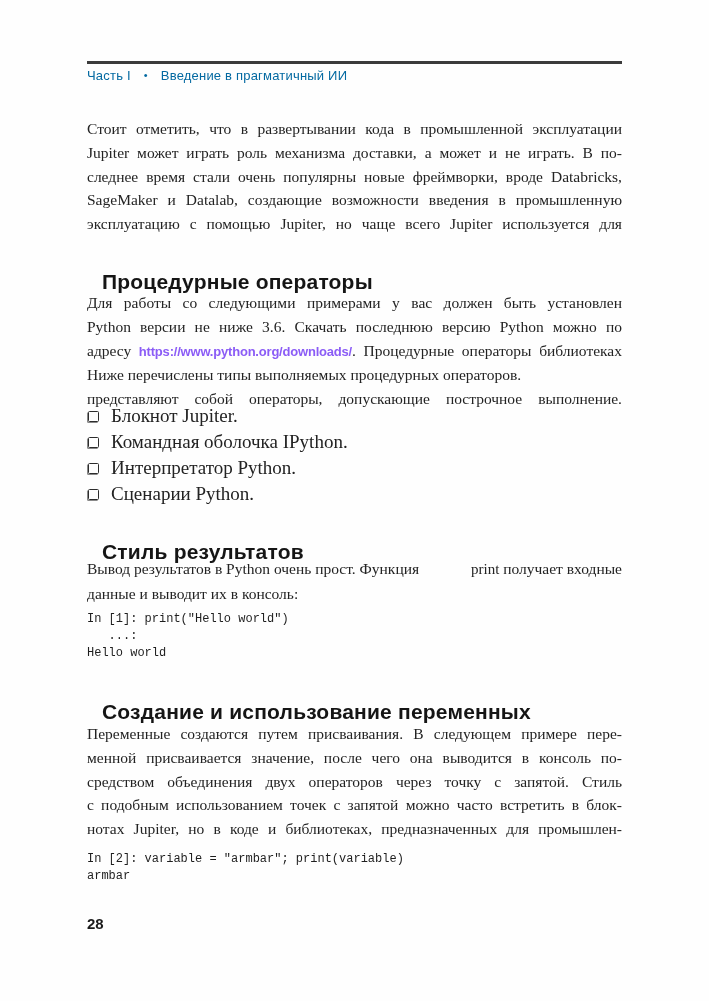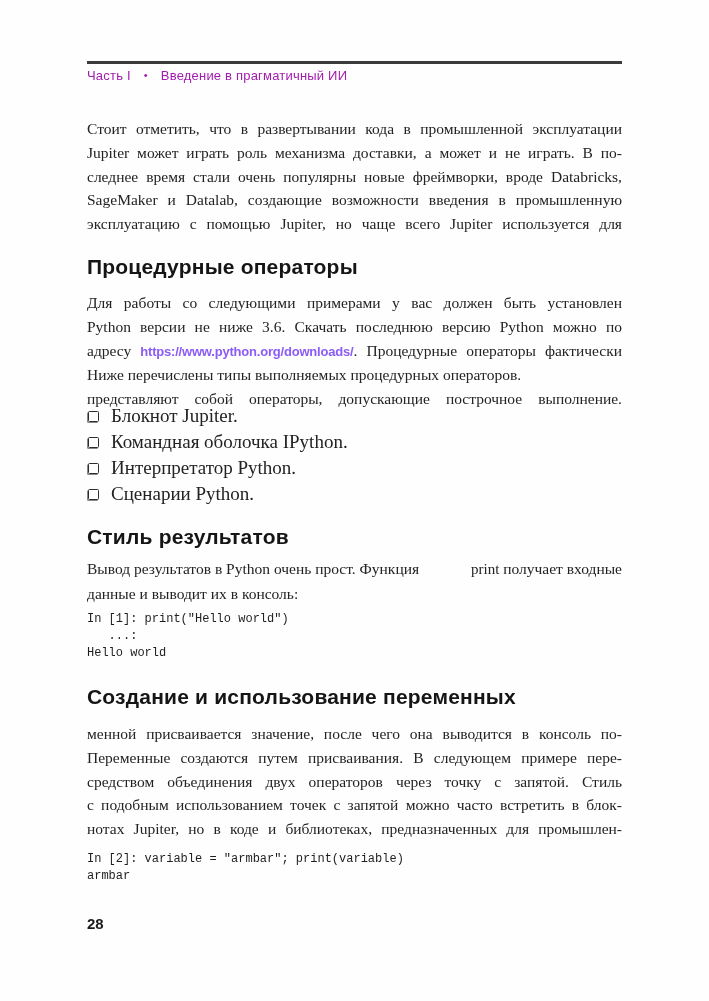--- a/index.html
+++ b/index.html
@@ -6,28 +6,28 @@
   body{
     width:709px;height:1001px;position:relative;overflow:hidden;
     background:#fefefe;
     font-family:"Liberation Serif","DejaVu Serif",serif;
   }
   .page{position:absolute;inset:0;}
   .rule{position:absolute;left:87px;top:61px;width:535px;height:2.5px;background:#3b3b3b;}
   .running-head{
     position:absolute;left:87px;top:67px;width:535px;
     font-family:"Liberation Sans","DejaVu Sans",sans-serif;
-    font-size:13px;line-height:16px;color:#a21caf;letter-spacing:.2px;
+    font-size:13px;line-height:16px;color:#0369a1;letter-spacing:.2px;
   }
   .running-head .sep{display:inline-block;margin:0 13px;font-size:11px;vertical-align:1px;}
   .para{position:absolute;left:87px;width:535px;font-size:15.5px;line-height:23.8px;color:#232323;}
   .pline{text-align:justify;text-align-last:justify;white-space:nowrap;overflow:hidden;}
   .pline.line-last{text-align-last:left;}
   .heading{
-    position:absolute;left:87px;width:560px;margin:0;
+    position:absolute;left:87px;width:560px;margin:15px;
     font-family:"Liberation Sans","DejaVu Sans",sans-serif;
     font-weight:700;font-size:21px;line-height:27px;color:#151515;letter-spacing:.2px;
   }
   .list{position:absolute;left:87px;width:535px;}
   .list-item{display:flex;height:26px;line-height:26px;font-size:19px;color:#232323;}
   .sq{
     flex:0 0 auto;width:9px;height:9px;margin:7.5px 12px 0 1px;
     border:1.6px solid #2c2c2c;border-radius:1.5px;
     box-shadow:-1px 1px 0 rgba(40,40,40,.55);
   }
@@ -67,21 +67,21 @@
       <div class="pline">эксплуатацию с помощью Jupiter, но чаще всего Jupiter используется для</div>
     </div>
 
   <h2 class="heading" style="top:253px">Процедурные операторы</h2>
 
   <div class="para" style="top:291px">
     <div>
         <div class="pline">Для работы со следующими примерами у вас должен быть установлен</div>
         <div class="pline">Python версии не ниже 3.6. Скачать последнюю версию Python можно по</div>
       </div>
-    <div class="pline"><span>адресу </span><span class="url">https://www.python.org/downloads/</span><span>. Процедурные операторы фактически</span></div>
+    <div class="pline"><span>адресу </span><span class="url">https://www.python.org/downloads/</span><span>. Процедурные операторы библиотеках</span></div>
     <div>
         <div class="pline line-last">Ниже перечислены типы выполняемых процедурных операторов.</div>
         <div class="pline">представляют собой операторы, допускающие построчное выполнение.</div>
       </div>
   </div>
 
   <div class="list" style="top:403px">
     <div class="list-item">
       <span class="sq"></span>
       <span class="li-text">Блокнот Jupiter.</span>
@@ -109,22 +109,22 @@
 
   <div class="code" style="top:611px">
       <div class="cline">In [1]: print("Hello world")</div>
       <div class="cline">   ...:</div>
       <div class="cline line-last">Hello world</div>
     </div>
 
   <h2 class="heading" style="top:683px">Создание и использование переменных</h2>
 
   <div class="para" style="top:722px">
+      <div class="pline">Переменные создаются путем присваивания. В следующем примере пере-</div>
       <div class="pline">менной присваивается значение, после чего она выводится в консоль по-</div>
-      <div class="pline">Переменные создаются путем присваивания. В следующем примере пере-</div>
       <div class="pline">средством объединения двух операторов через точку с запятой. Стиль</div>
       <div class="pline">с подобным использованием точек с запятой можно часто встретить в блок-</div>
       <div class="pline">нотах Jupiter, но в коде и библиотеках, предназначенных для промышлен-</div>
     </div>
 
   <div class="code" style="top:851px">
       <div class="cline">In [2]: variable = "armbar"; print(variable)</div>
       <div class="cline line-last">armbar</div>
     </div>
 

